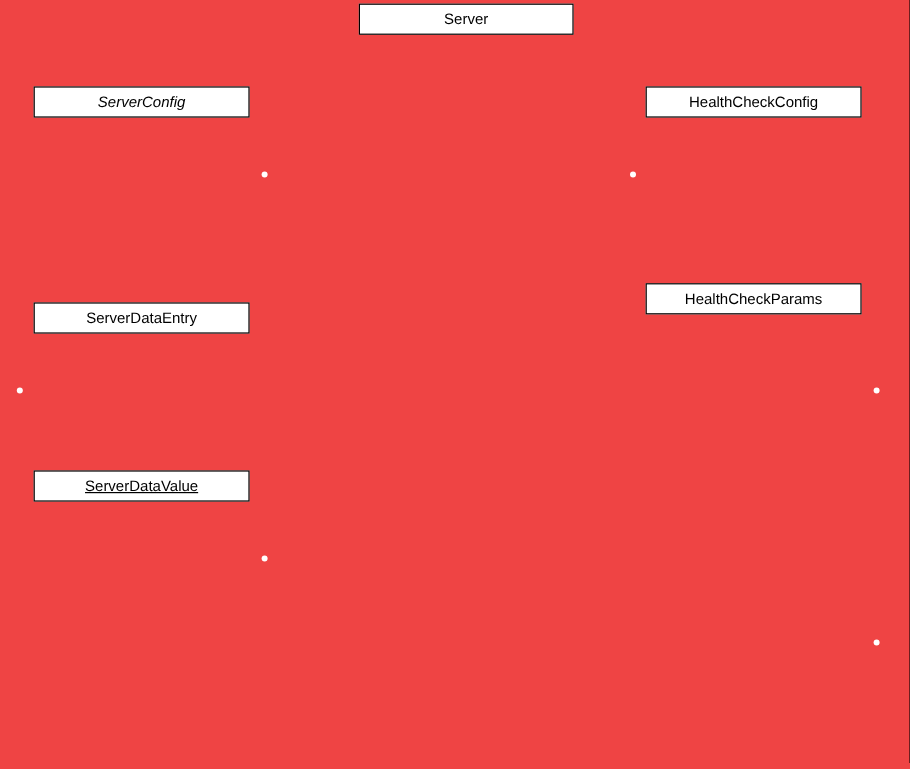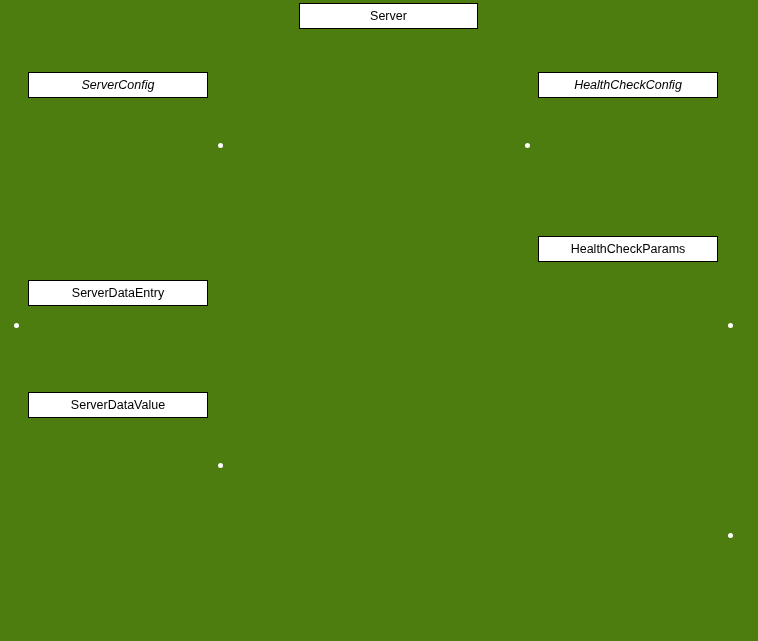--- a/index.html
+++ b/index.html
@@ -4,21 +4,21 @@
 <style>
   html, body {
     margin: 0;
     padding: 0;
     background: #000000;
   }
   .canvas {
     position: relative;
     width: 758px;
     height: 641px;
-    background: #4d7c0f;
+    background: #ef4444;
     overflow: hidden;
     font-family: "Liberation Sans", sans-serif;
   }
   .node {
     position: absolute;
     box-sizing: border-box;
     background: #ffffff;
     border: 1px solid #000000;
     color: #000000;
     font-size: 12.5px;
@@ -35,24 +35,24 @@
     background: #ffffff;
     border-radius: 50%;
   }
 </style>
 </head>
 <body>
 
 <div class="canvas">
   <div class="node" style="left: 299px; top: 3px; width: 179px; height: 26px;">Server</div>
   <div class="node" style="left: 28px; top: 72px; width: 180px; height: 26px; font-style: italic;">ServerConfig</div>
-  <div class="node" style="left: 538px; top: 72px; width: 180px; height: 26px; font-style: italic;">HealthCheckConfig</div>
-  <div class="node" style="left: 28px; top: 252px; width: 180px; height: 26px; margin-top: 28px;">ServerDataEntry</div>
+  <div class="node" style="left: 538px; top: 72px; width: 180px; height: 26px;">HealthCheckConfig</div>
+  <div class="node" style="left: 28px; top: 252px; width: 180px; height: 26px;">ServerDataEntry</div>
   <div class="node" style="left: 538px; top: 236px; width: 180px; height: 26px;">HealthCheckParams</div>
-  <div class="node" style="left: 28px; top: 392px; width: 180px; height: 26px;">ServerDataValue</div>
+  <div class="node" style="left: 28px; top: 392px; width: 180px; height: 26px; text-decoration: underline;">ServerDataValue</div>
 
   <div class="dot" style="left: 217.5px; top: 142.5px;"></div>
   <div class="dot" style="left: 524.5px; top: 142.5px;"></div>
   <div class="dot" style="left: 13.5px; top: 322.5px;"></div>
   <div class="dot" style="left: 727.5px; top: 322.5px;"></div>
   <div class="dot" style="left: 217.5px; top: 462.5px;"></div>
   <div class="dot" style="left: 727.5px; top: 532.5px;"></div>
 </div>
 
 </body></html>

